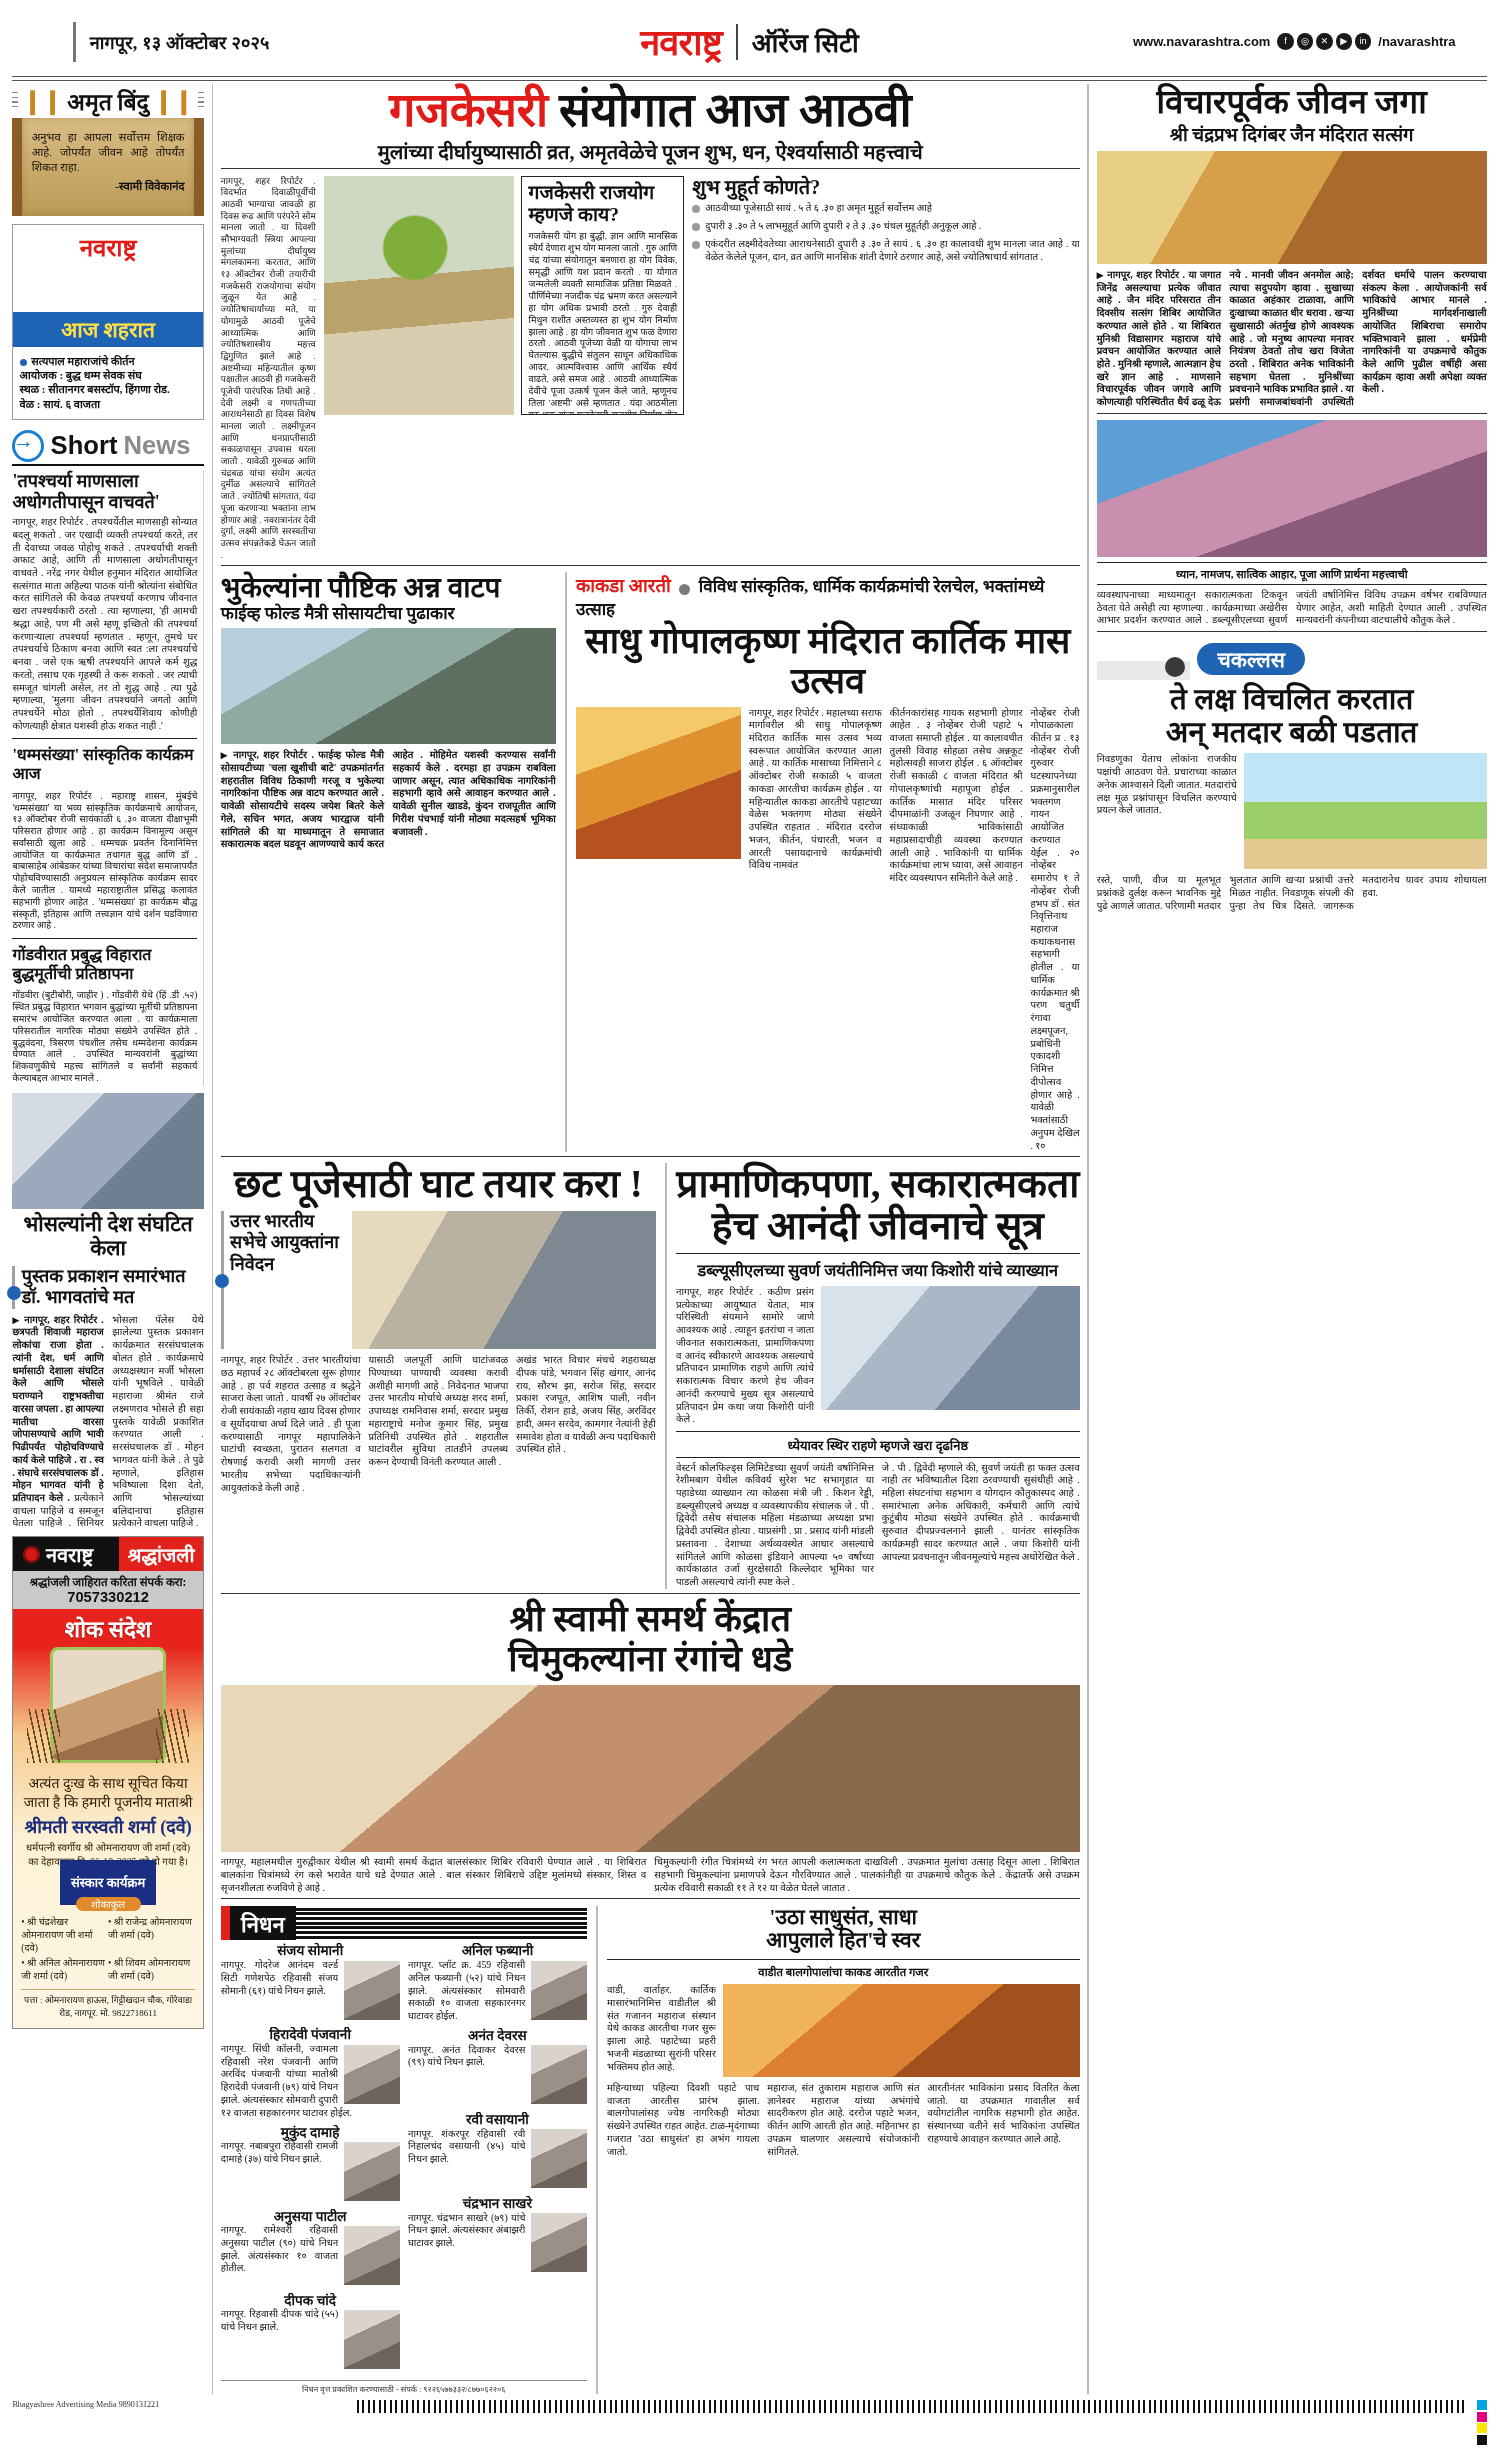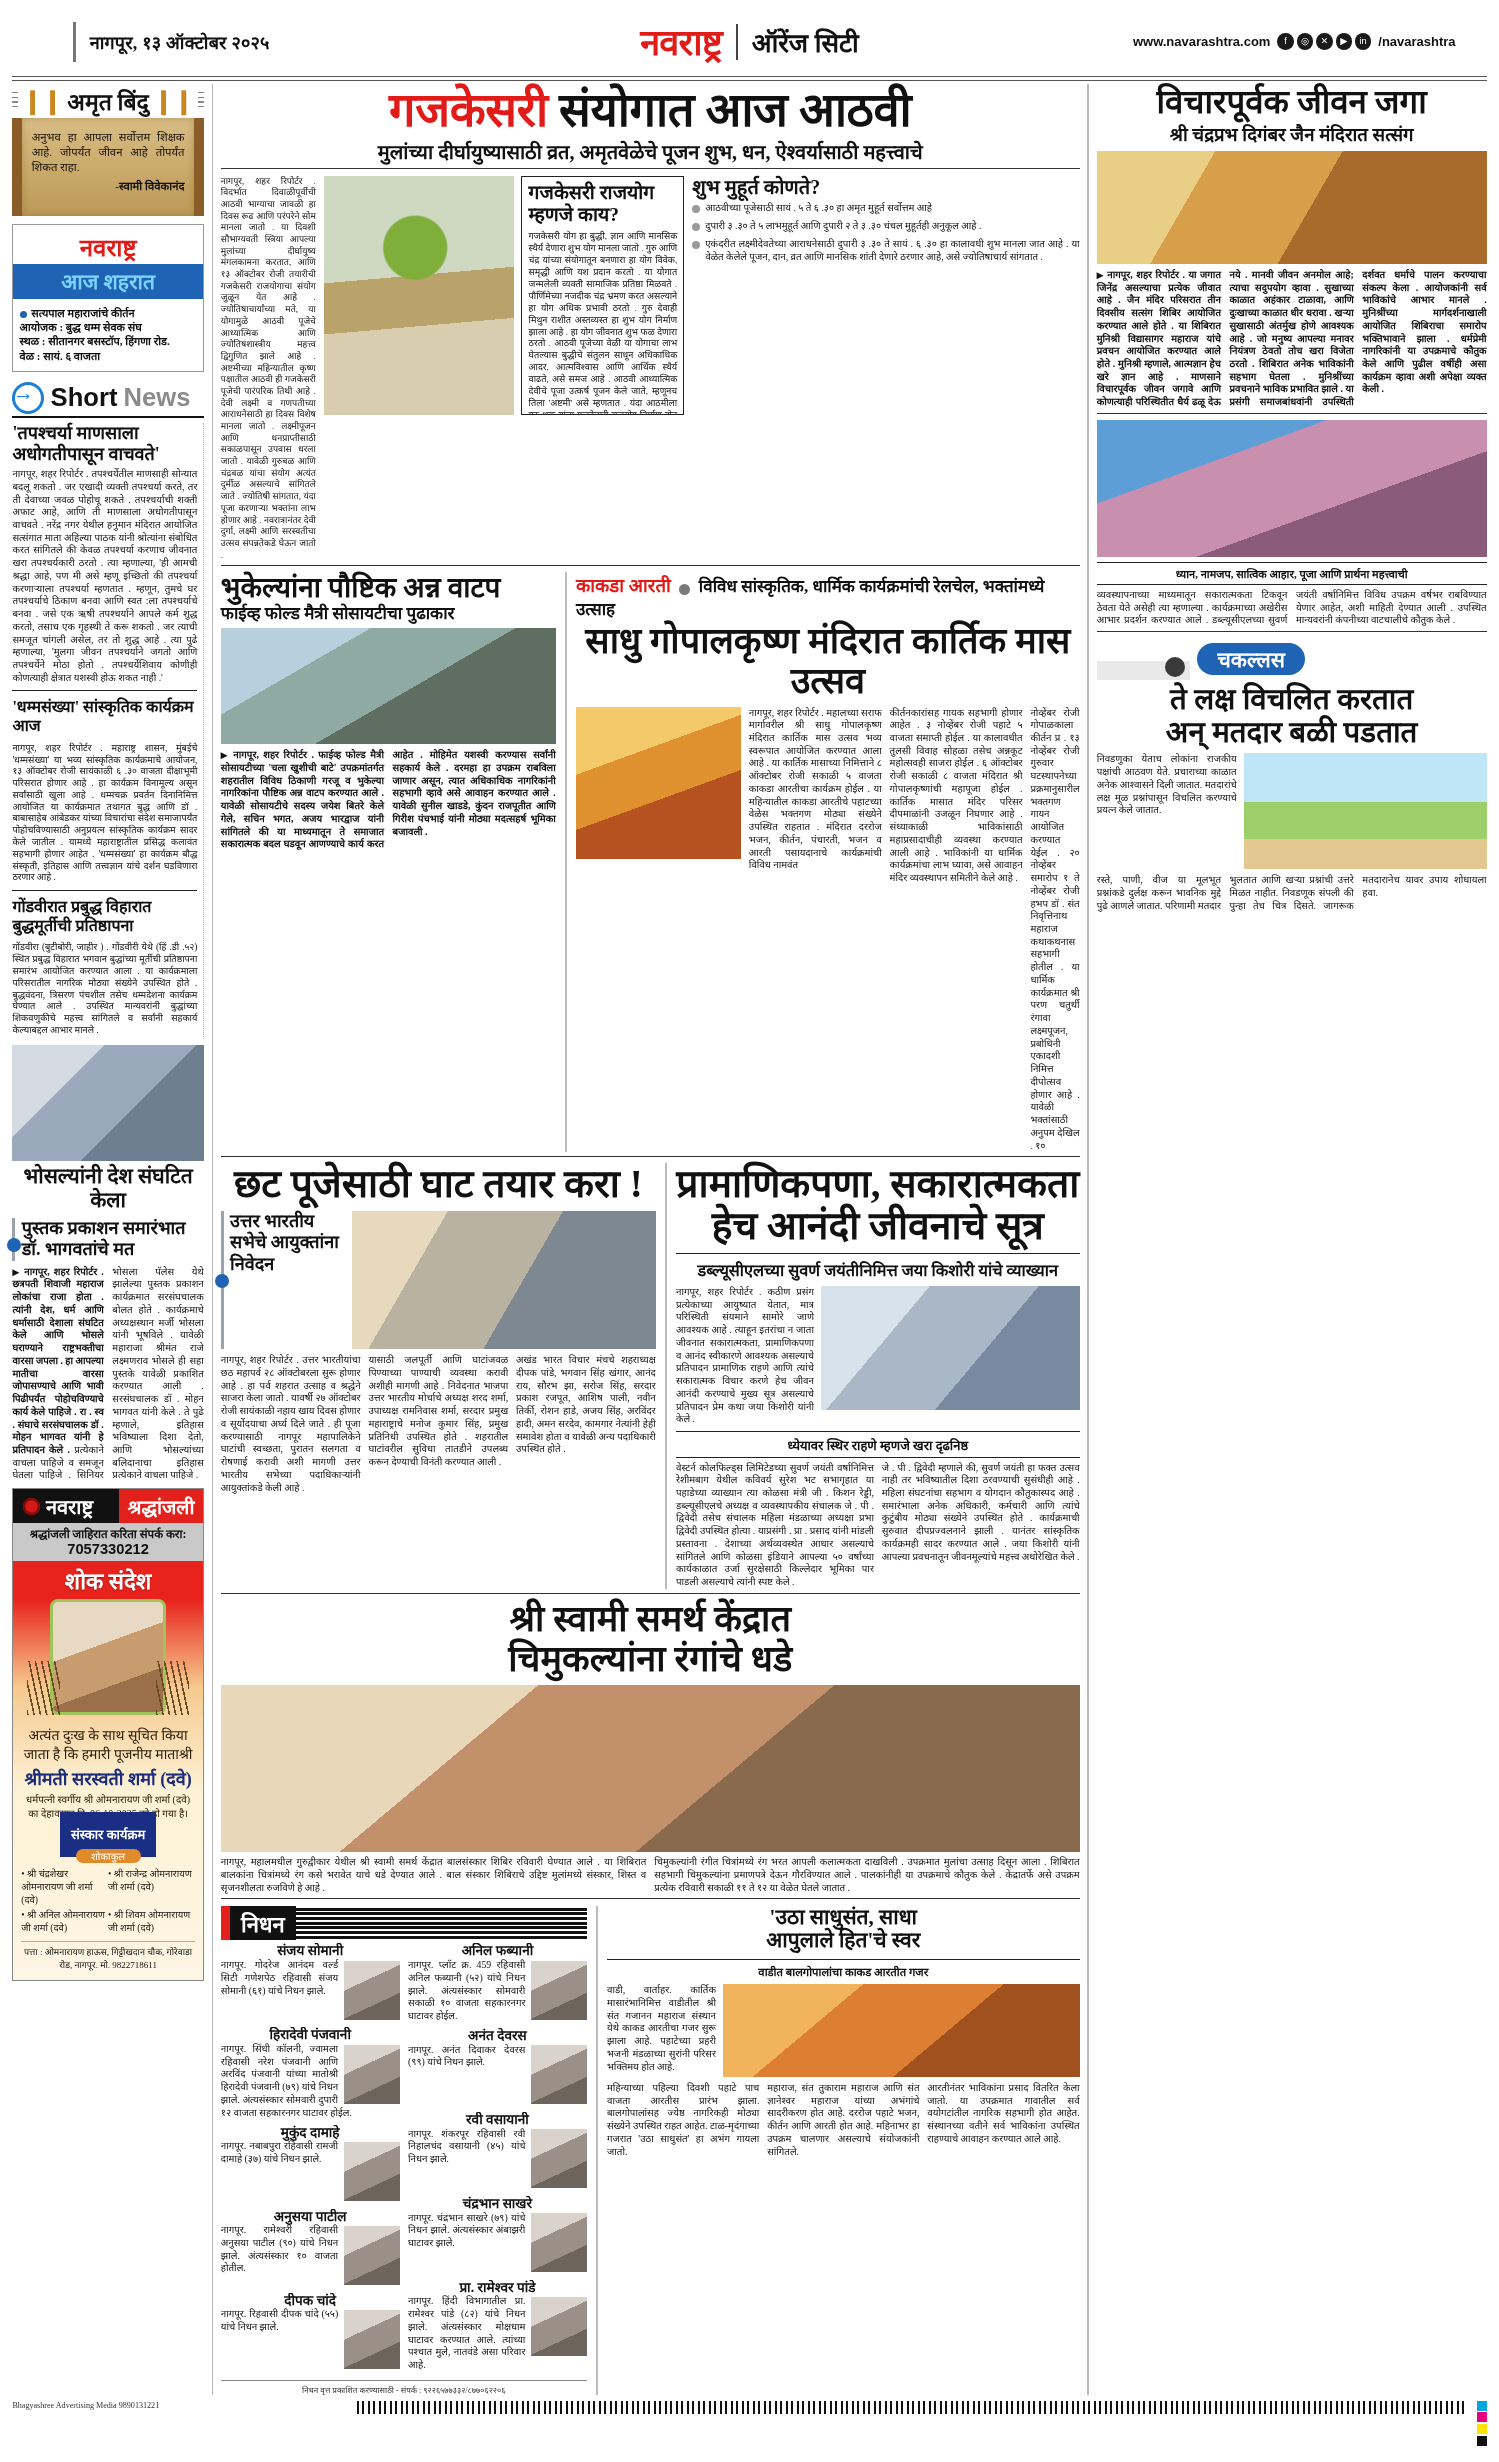--- a/index.html
+++ b/index.html
@@ -54,21 +54,21 @@
       border-left:10px solid #8a5c28; border-right:10px solid #8a5c28;
       padding:12.4px 9.3px 9.3px; min-height:98px; position:relative;
       box-shadow:inset 0 0 7.8px rgba(120,80,20,.35); }
   .scroll-box p { font-size:11.3px; line-height:1.34; text-align:justify; color:#1a1208; }
   .scroll-box .sig { display:block; text-align:right; margin-top:2.3px; font-weight:600; font-size:11.3px; }
 
   
   .box { border:1.6px solid #999; margin-top:8.5px; }
   .box .logo-line { text-align:center; padding:4.7px 0 1.6px; }
   .box .logo-line span { color:#e01b18; font-size:24px; font-weight:bold; }
-  .blue-bar { background:#1f63b5; color:#7dd3fc; text-align:center; font-size:21px; font-weight:bold; padding:2.3px 0 3.9px; }
+  .blue-bar { background:#1f63b5; color:#fde047; text-align:center; font-size:21px; font-weight:bold; padding:2.3px 0 3.9px;margin-top:48px; }
   .box .inner { padding:6.2px 6.2px 7px; }
   .ev-title { font-size:11px; font-weight:700; }
   .ev-title .dot { display:inline-block; width:7px; height:7px; background:#1f63b5; border-radius:50%; margin-right:4.7px; vertical-align:middle; }
   .ev-line { font-size:11px; font-weight:600; line-height:1.33; }
 
   
   .shortnews-hd { display:flex; align-items:center; gap:6.2px; margin-top:10px; }
   .sn-icon { width:32px; height:32px; border-radius:50%; border:3.9px solid #1b7fd4; position:relative; flex:0 0 32px; }
   .sn-icon::after { content:"→"; position:absolute; left:-2.3px; top:-3.9px; font-size:21px; color:#1b7fd4; font-weight:bold; }
   .sn-short { font-size:25.6px; font-weight:bold; color:#111; font-family:"Liberation Sans",sans-serif; }
@@ -493,25 +493,20 @@
               <div class="ob">
                   <h4>रवी वसायानी</h4>
                   <div class="ph"></div>
                   <p>नागपूर. शंकरपूर रहिवासी रवी निहालचंद वसायानी (४५) यांचे निधन झाले.</p>
                 </div>
               <div class="ob">
                   <h4>चंद्रभान साखरे</h4>
                   <div class="ph"></div>
                   <p>नागपूर. चंद्रभान साखरे (७९) यांचे निधन झाले. अंत्यसंस्कार अंबाझरी घाटावर झाले.</p>
                 </div>
-              <div class="ob">
-                  <h4>प्रा. रामेश्वर पांडे</h4>
-                  <div class="ph"></div>
-                  <p>नागपूर. हिंदी विभागातील प्रा. रामेश्वर पांडे (८२) यांचे निधन झाले. अंत्यसंस्कार मोक्षधाम घाटावर करण्यात आले. त्यांच्या पश्चात मुले, नातवंडे असा परिवार आहे.</p>
-                </div>
             </div>
           </div>
           <div class="tiny" style="border-top:0.8px solid #888; margin-top:3.1px; padding-top:2.3px">निधन वृत्त प्रकाशित करण्यासाठी - संपर्क : ९२२६५७७३३२/८७७०६२२०६</div>
         </div>
 
         <div class="vline"></div>
 
         <div style="flex:1">
           <div class="hd-md center">'उठा साधुसंत, साधा</div>
           <div class="hd-md center">आपुलाले हित'चे स्वर</div>

